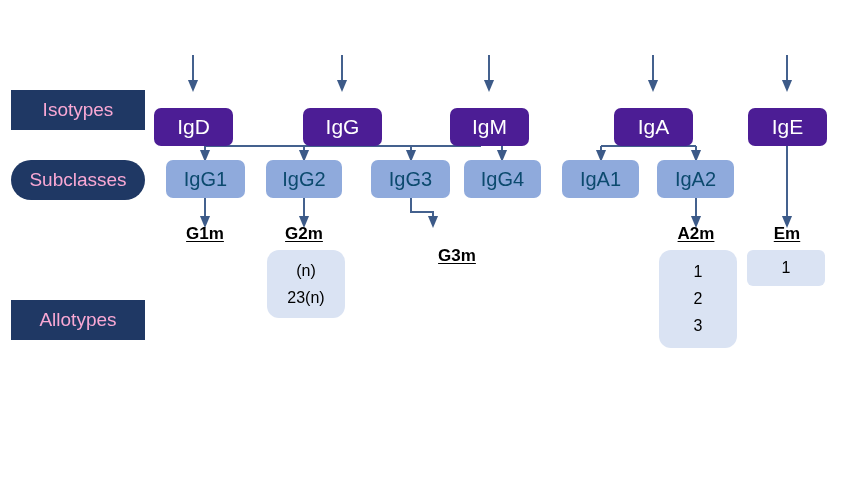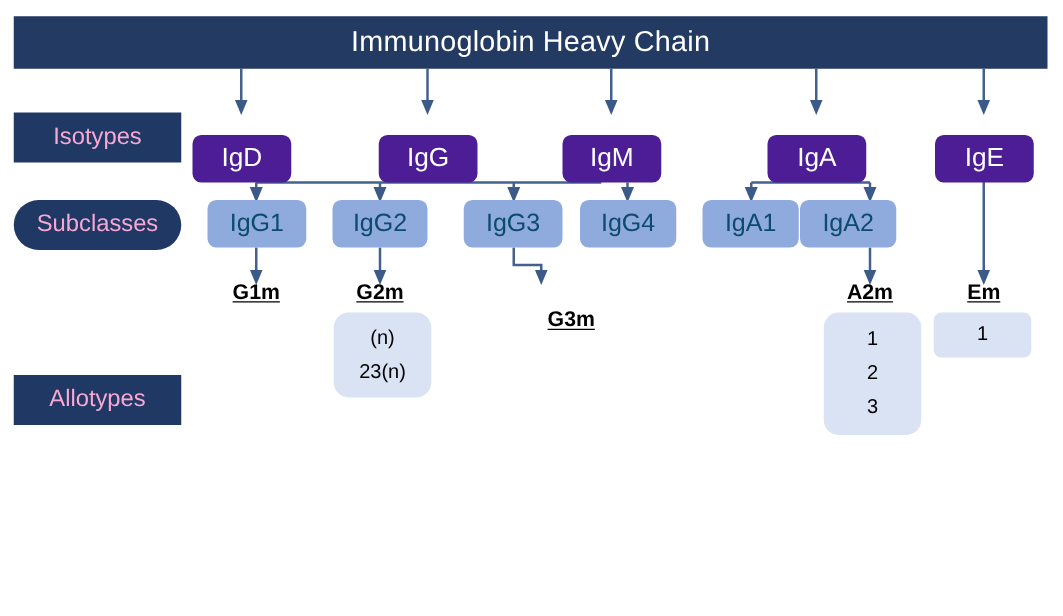--- a/index.html
+++ b/index.html
@@ -159,38 +159,37 @@
 
     <g stroke="#44618E" stroke-width="2" fill="none" marker-end="url(#arrowhead)">
       <path d="M411,198 L411,212 L433,212 L433,222"></path>
     </g>
 
     <g stroke="#44618E" stroke-width="2" fill="none" marker-end="url(#arrowhead)">
       <line x1="787" y1="128" x2="787" y2="222"></line>
     </g>
   </svg>
 
-  <div class="box header-bar">Immunoglobin Heavy Chain</div>
 
   <div class="box row-label" style="top:90px;">Isotypes</div>
   <div class="box row-label" style="top:160px;border-radius:20px;">Subclasses</div>
   <div class="box row-label" style="top:300px;">Allotypes</div>
 
   <div class="box isotype" style="left:154px; width:79px;">IgD</div>
   <div class="box isotype" style="left:303px; width:79px;">IgG</div>
   <div class="box isotype" style="left:450px; width:79px;">IgM</div>
   <div class="box isotype" style="left:614px; width:79px;">IgA</div>
   <div class="box isotype" style="left:748px; width:79px;">IgE</div>
 
   <div class="box subclass" style="left:166px; width:79px;">IgG1</div>
   <div class="box subclass" style="left:266px; width:76px;">IgG2</div>
   <div class="box subclass" style="left:371px; width:79px;">IgG3</div>
   <div class="box subclass" style="left:464px; width:77px;">IgG4</div>
   <div class="box subclass" style="left:562px; width:77px;">IgA1</div>
-  <div class="box subclass" style="left:640px; width:77px;">IgA2</div>
+  <div class="box subclass" style="left:657px; width:77px;">IgA2</div>
 
   <div class="allo-title" style="left:165px; top:224px; width:80px;">G1m</div>
   <div class="allo-title" style="left:264px; top:224px; width:80px;">G2m</div>
   <div class="allo-title" style="left:417px; top:224px; width:80px;margin-top:22px;">G3m</div>
   <div class="allo-title" style="left:656px; top:224px; width:80px;">A2m</div>
   <div class="allo-title" style="left:747px; top:224px; width:80px;">Em</div>
 
 
   <div class="allo-panel" style="left:267px; top:250px; width:78px; height:68px;">
     <div class="allo-line">(n)</div>

